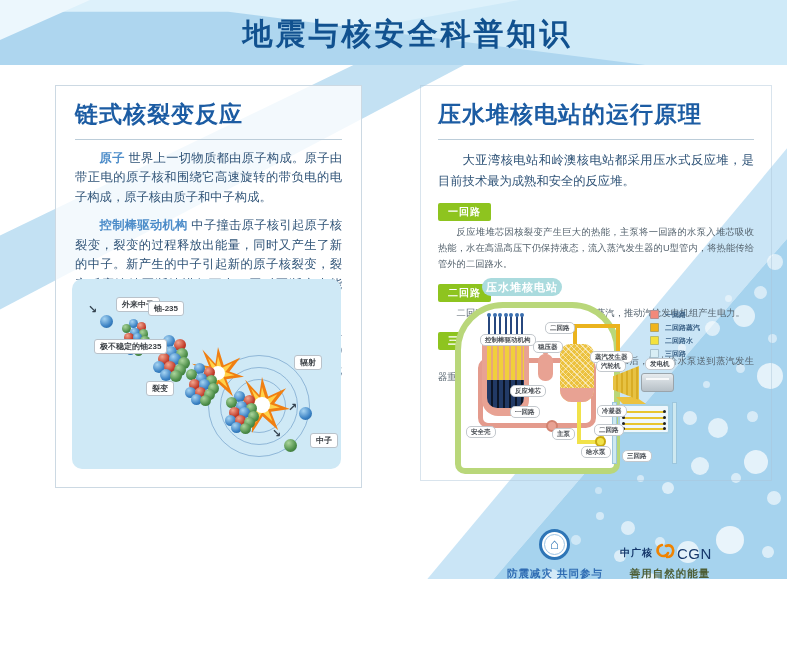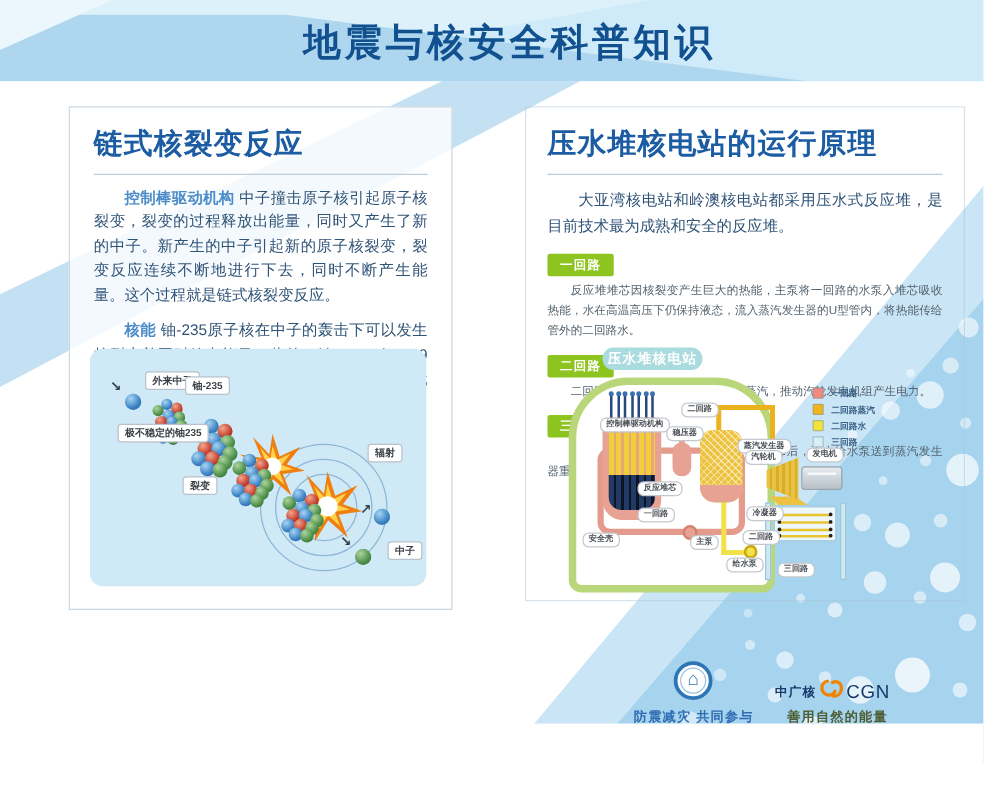--- a/index.html
+++ b/index.html
@@ -183,20 +183,21 @@
     <div class="abs" id="header-title">地震与核安全科普知识</div>
   </div>
 
   <div class="abs" id="bar-strip"></div>
   <div class="abs" id="bar-navy"></div>
 
   <div class="abs" id="left-card">
     <div class="card-title">链式核裂变反应</div>
     <div class="title-rule"></div>
 
+    <p class="bodytext"><span class="lead">原子</span> <span>世界上一切物质都由原子构成。原子由带正电的原子核和围绕它高速旋转的带负电的电子构成，原子核由质子和中子构成。</span></p>
     <p class="bodytext"><span class="lead">控制棒驱动机构</span> <span>中子撞击原子核引起原子核裂变，裂变的过程释放出能量，同时又产生了新的中子。新产生的中子引起新的原子核裂变，裂变反应连续不断地进行下去，同时不断产生能量。这个过程就是链式核裂变反应。</span></p>
     <p class="bodytext"><span class="lead">核能</span> <span>铀-235原子核在中子的轰击下可以发生核裂变并同时放出能量，此外，铀-233、钚-239等也产生核裂变反应，核裂变反应放出的能量就是核能。</span></p>
 
     <div class="abs" id="figure">
       <span class="fig-arrow" style="left:16px;top:24px;">↘</span>
       <span class="ball b" style="left:28px;top:36px;width:13px;height:13px;z-index:3;"></span>
       <div class="fig-label" style="left:44px;top:18px;">外来中子</div>
 
       <div class="cluster" style="left:48px;top:40px;">
           <span class="ball b" style="left: 8.5px; top: 0px; width: 9.35px; height: 9.35px;"></span>

